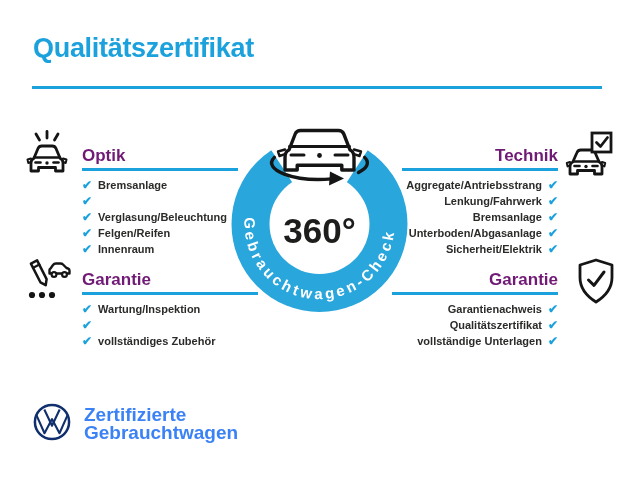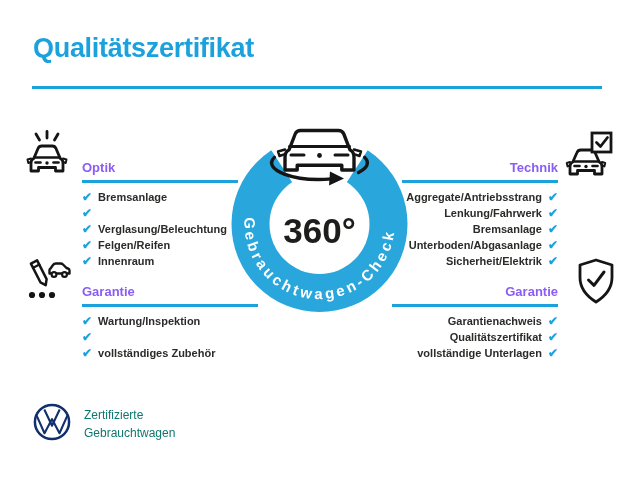--- a/index.html
+++ b/index.html
@@ -16,21 +16,21 @@
   }
   .rule{position:absolute;left:32px;top:86px;width:570px;height:3px;background:#1ba1dc;}
 
   .icon{position:absolute;}
   #icon-optik{left:23px;top:127px;width:48px;height:48px;}
   #icon-wartung{left:23px;top:255px;width:48px;height:48px;}
   #icon-technik{left:563px;top:130px;width:54px;height:50px;}
   #icon-garantie{left:575px;top:257px;width:42px;height:50px;}
 
   .section{position:absolute;width:220px;}
-  .sec-header{font-size:13px;font-weight:bold;color:#8b5cf6;line-height:20px;margin-top:12px;}
+  .sec-header{font-size:17px;font-weight:bold;color:#701a75;line-height:20px;}
   .underline{height:2.5px;background:#1ba1dc;margin-top:2px;}
   .list{margin-top:6px;display:flex;flex-direction:column;}
   .check-item{height:16px;display:flex;align-items:center;gap:6px;
               font-size:11px;font-weight:bold;color:#2b2b29;}
   .check{color:#1ba1dc;font-size:12px;line-height:12px;}
 
   #sec-optik{left:82px;top:146px;}
   #sec-optik .underline{width:156px;}
   #sec-wartung{left:82px;top:270px;}
   #sec-wartung .underline{width:176px;}
@@ -43,21 +43,21 @@
   #sec-garantie{right:82px;top:270px;}
   #sec-garantie .underline{width:166px;}
 
   #center-graphic{position:absolute;left:227px;top:117px;width:187px;height:200px;}
   .degree{font-size:35px;font-weight:bold;fill:#1d1d1b;text-anchor:middle;}
   .ring-text{font-size:15px;font-weight:bold;fill:#ffffff;}
 
   #vw-logo{position:absolute;left:32px;top:402px;width:40px;height:40px;}
   .footer-text{
     position:absolute;left:84px;top:406px;
-    font-size:12px;font-weight:normal;color:#0f766e;line-height:18px;
+    font-size:19px;font-weight:bold;color:#3b82f6;line-height:18px;
   }
 </style>
 </head>
 <body>
 
 <div class="page">
 
   <div class="title">Qualitätszertifikat</div>
   <div class="rule"></div>
 

